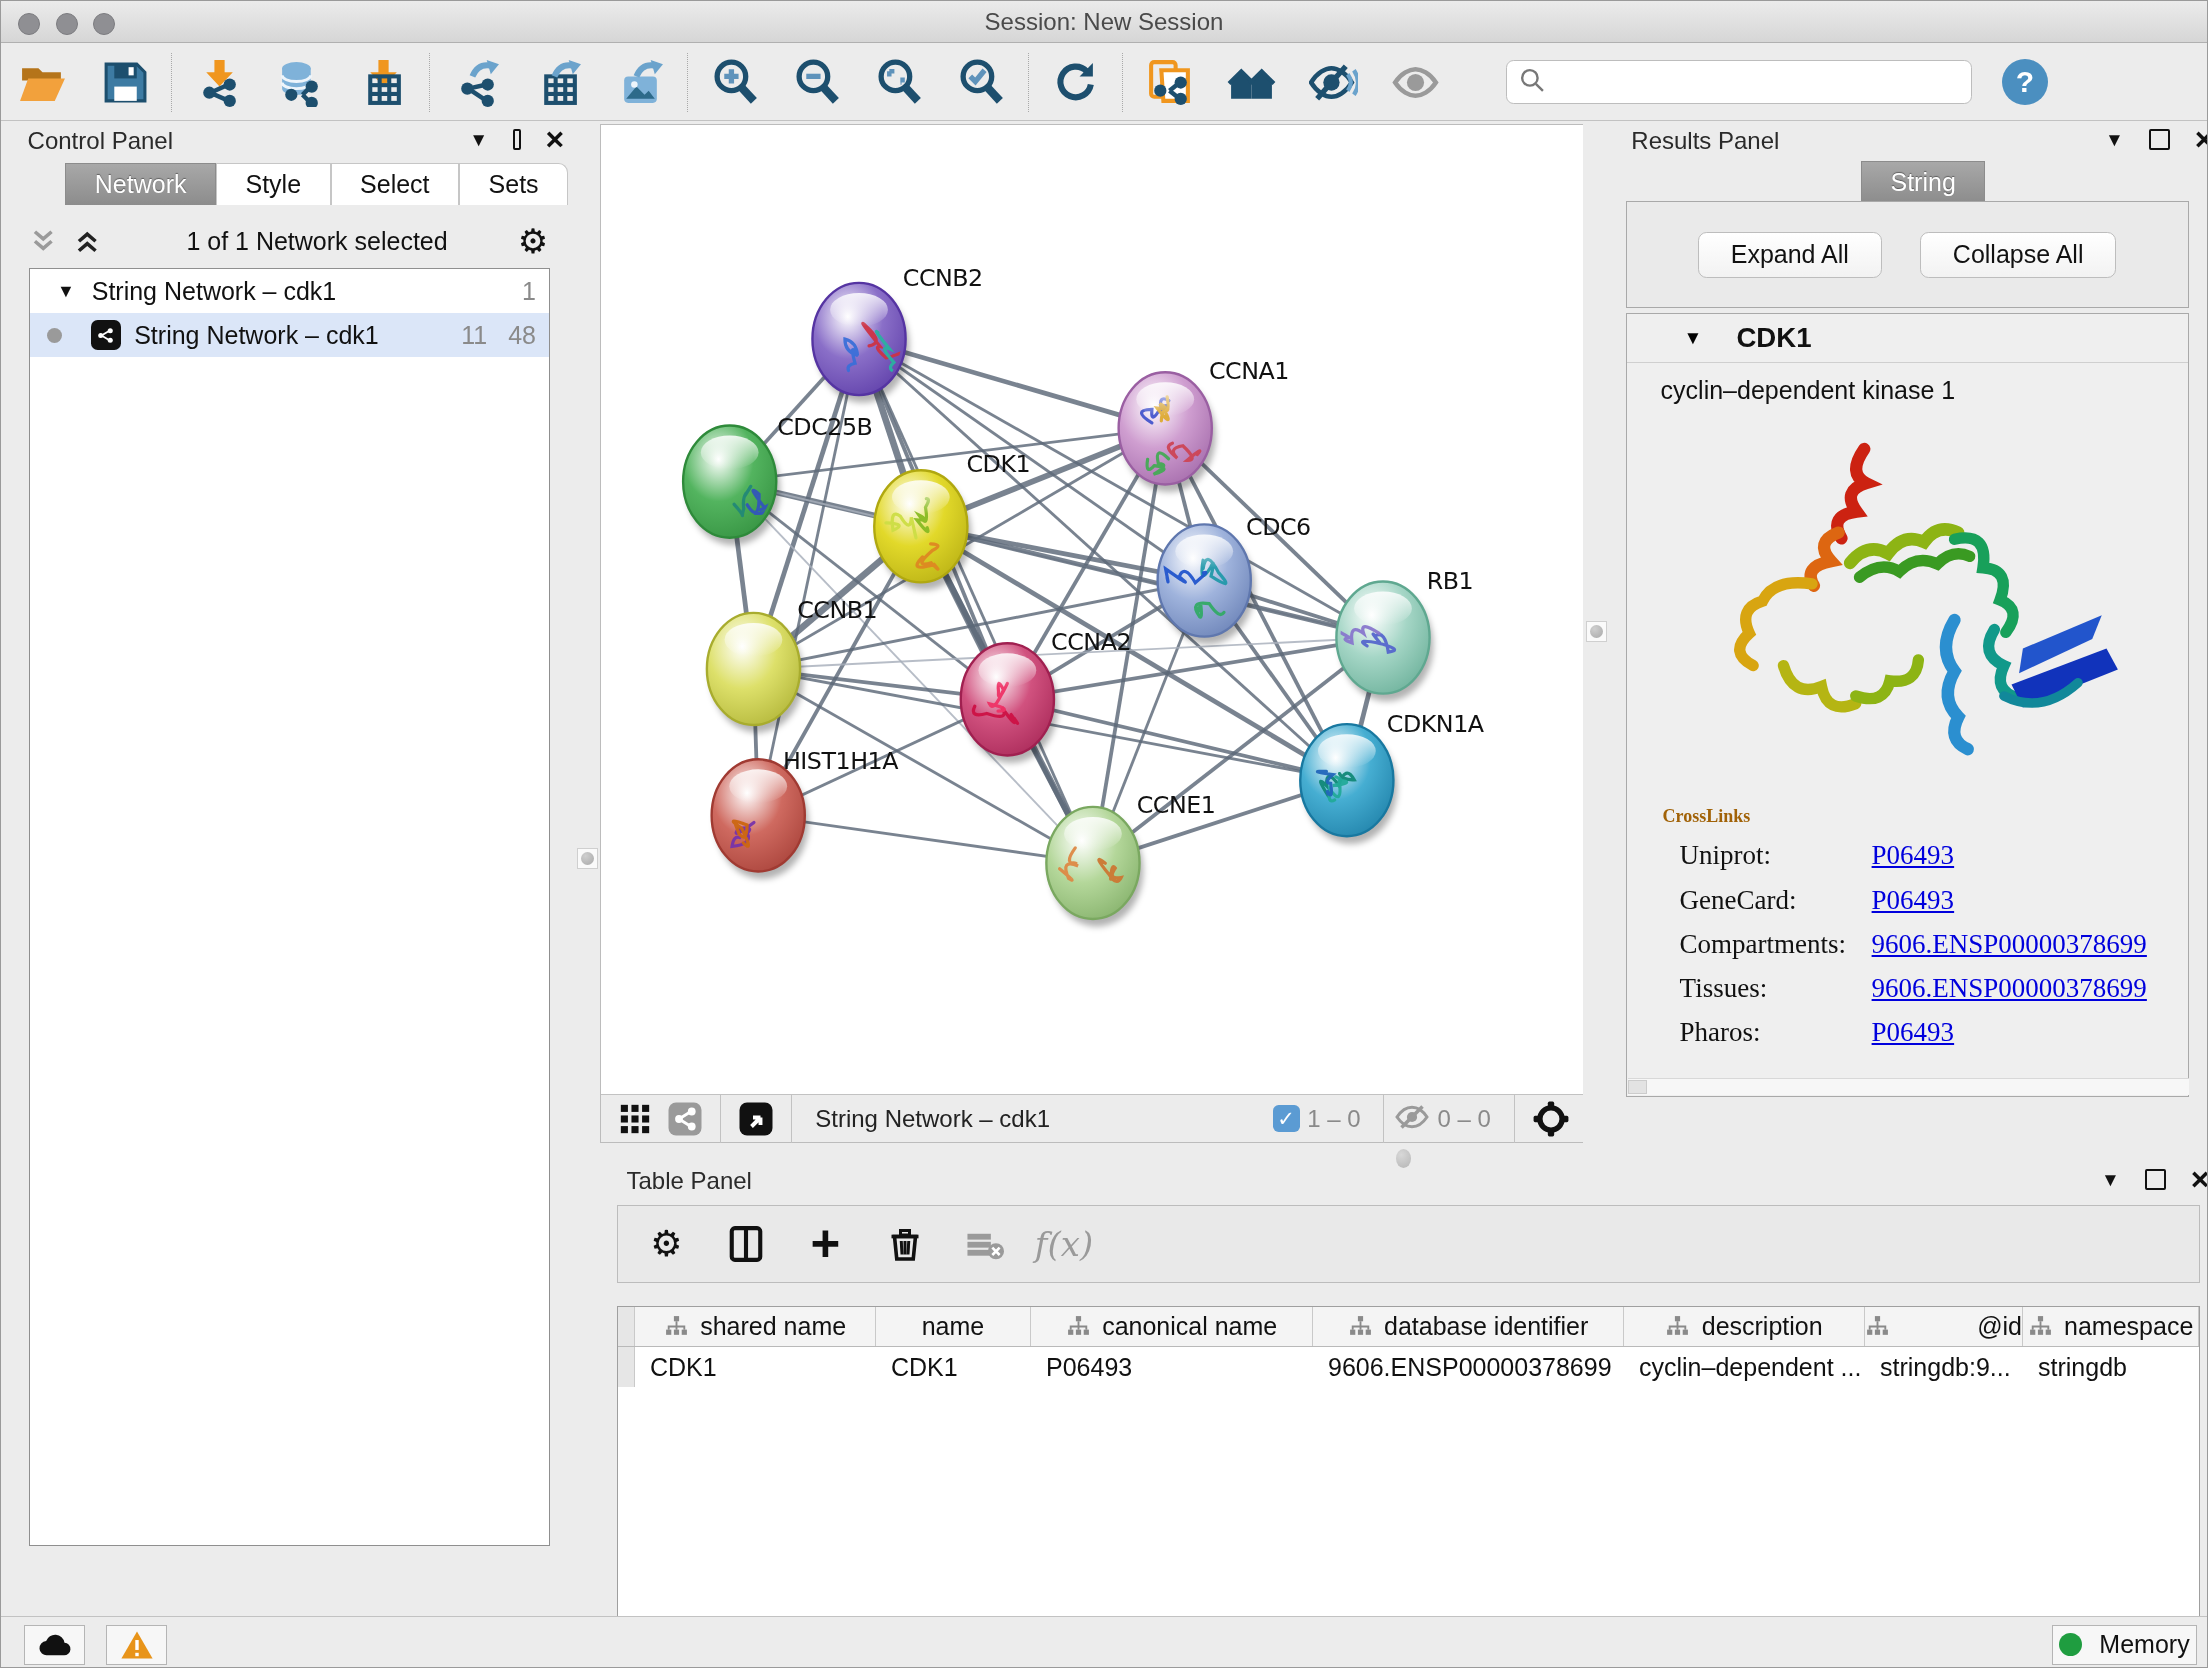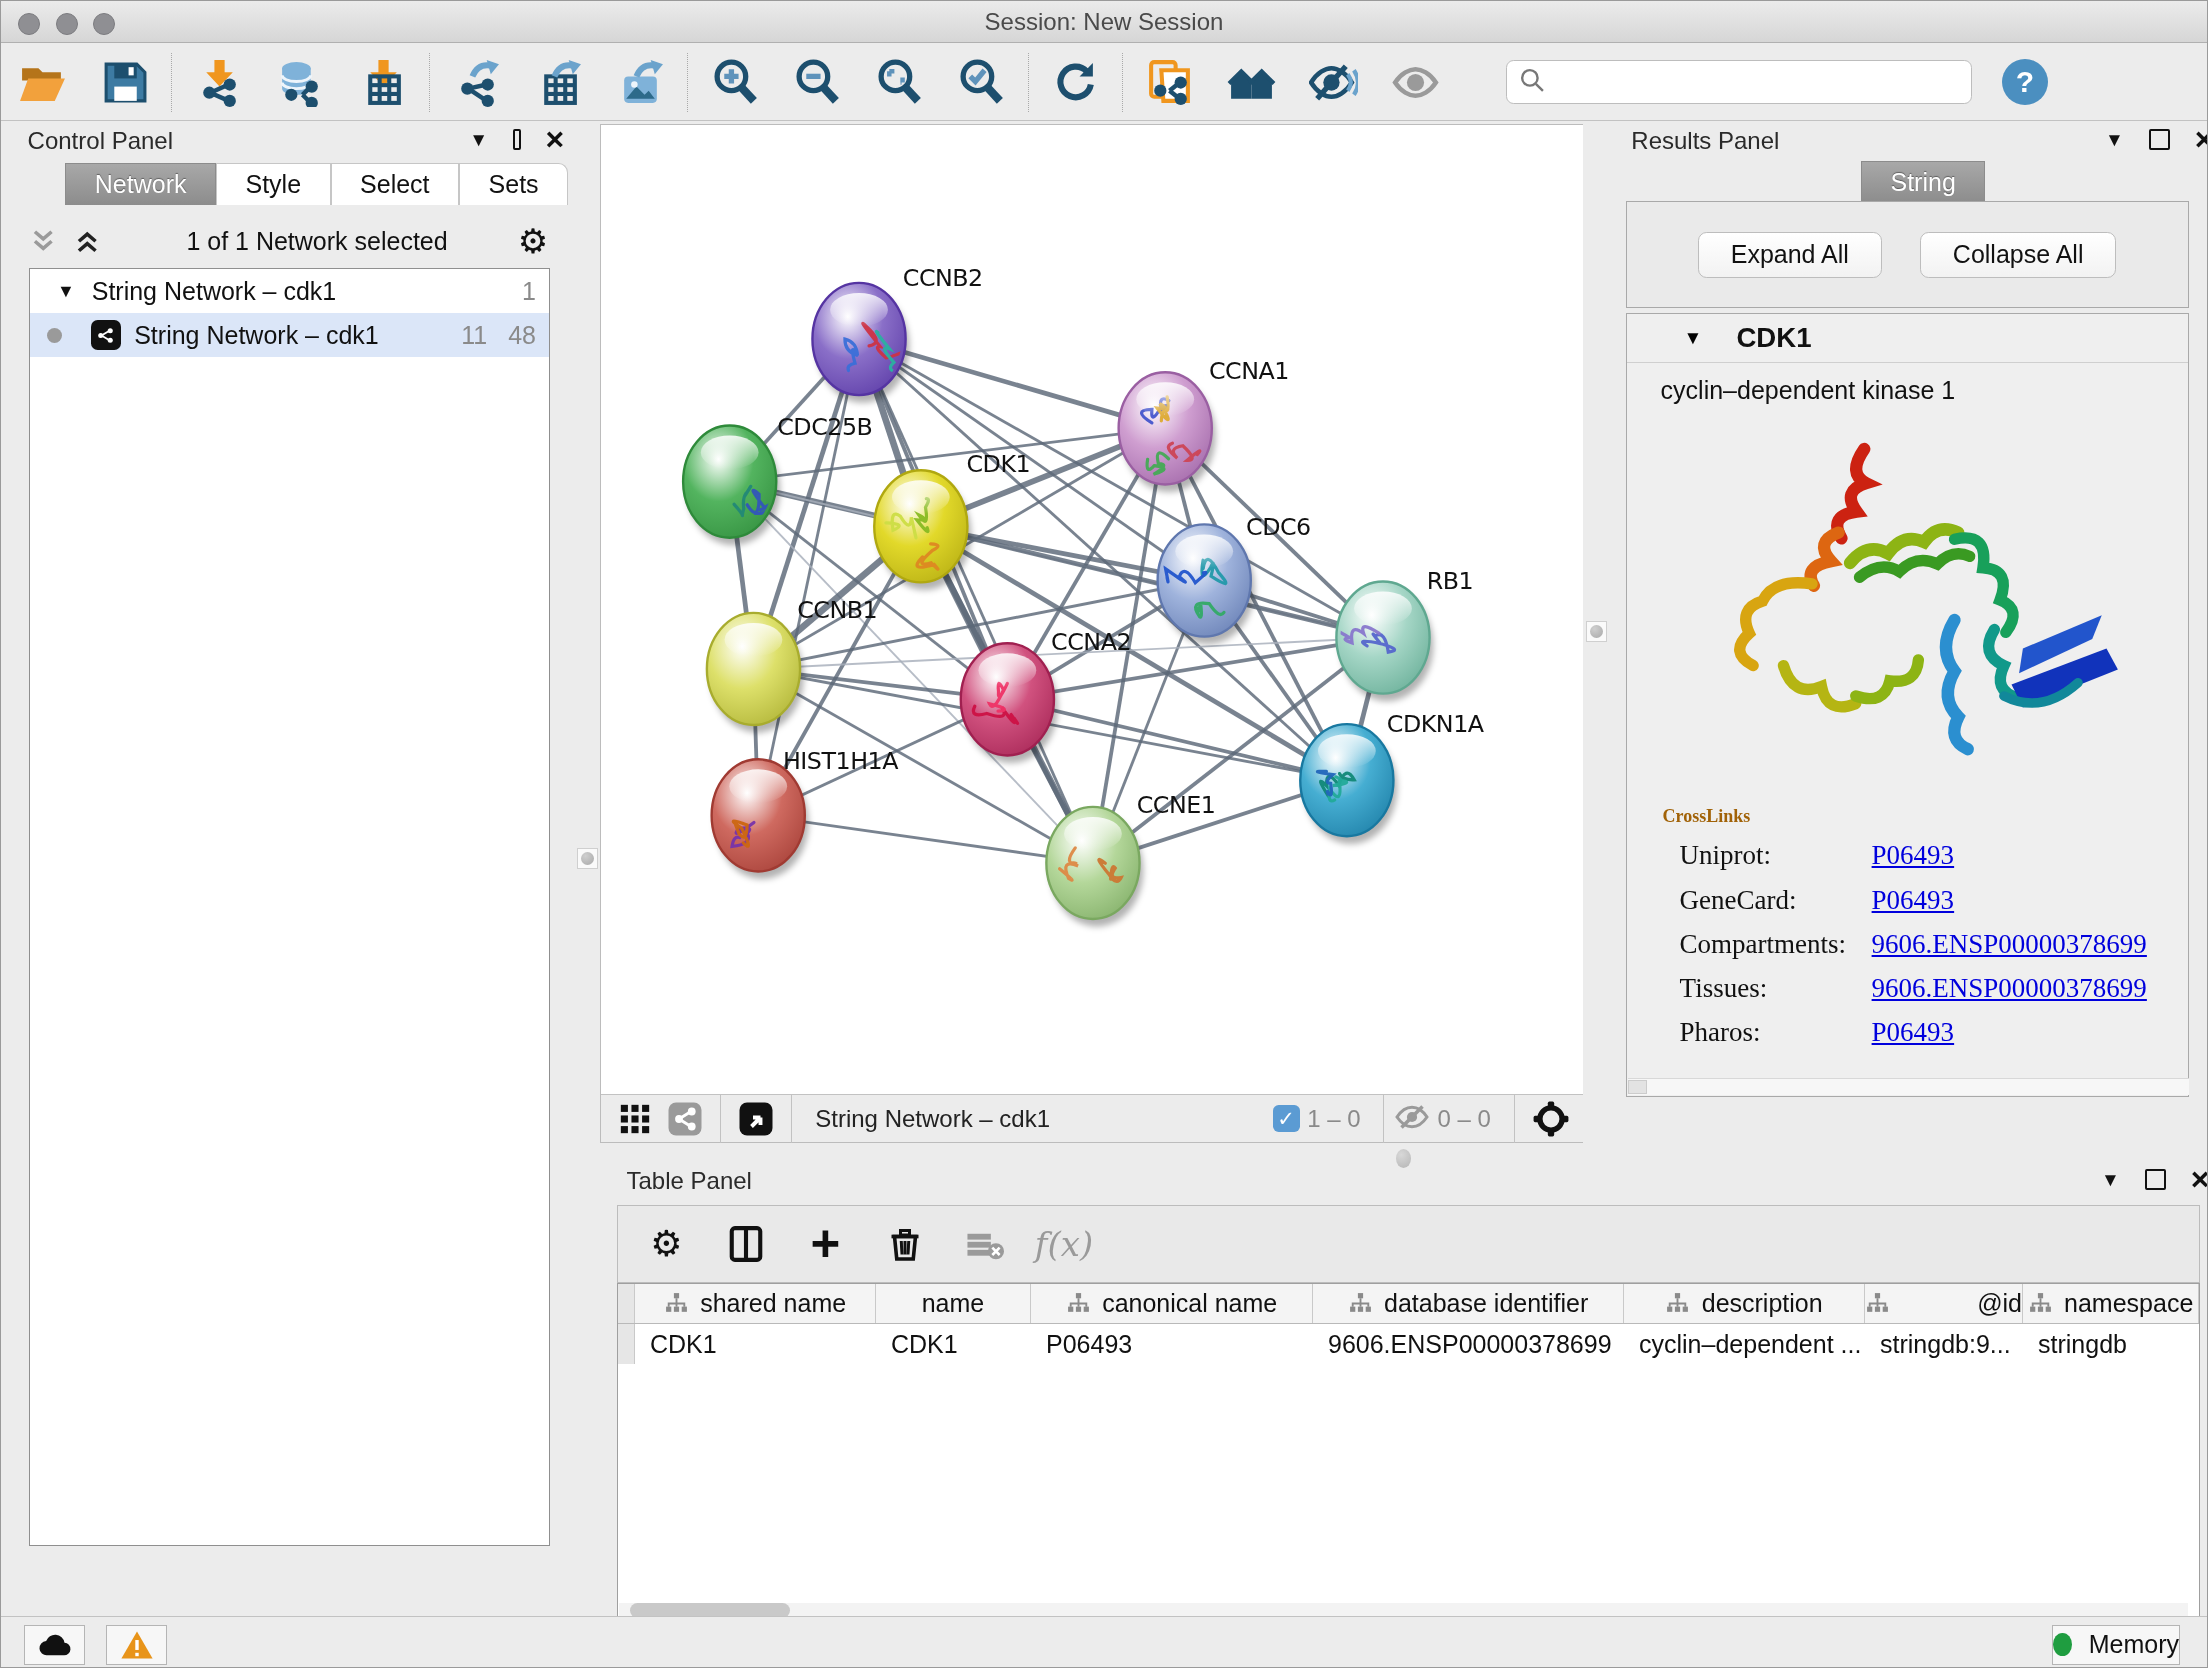--- a/index.html
+++ b/index.html
@@ -110,42 +110,42 @@
 
   
   .table-panel { position:absolute; left:616px; top:1166px; width:1585px; height:449px; }
   .tp-toolbar { position:absolute; left:0; top:38px; width:1583px; height:78px; background:#e9e9e9;
     border:1px solid #bcbcbc; display:flex; align-items:center; padding-left:23px; gap:28.5px; }
   .tp-icon { background:none; border:none; display:flex; align-items:center; justify-content:center;
     width:51px; height:57px; cursor:pointer; }
   .tp-gear { font-size:36px; color:#111; }
   .tp-plus { font-size:51px; font-weight:bold; color:#111; line-height:38px; }
   .tp-fx { font-family:"DejaVu Serif","Liberation Serif",serif; font-style:italic; font-size:34px; color:#9a9a9a; }
-  .tbl { position:absolute; left:0; top:116px; width:1583px; height:340px; background:#fff;
+  .tbl { position:absolute; left:0; top:139px; width:1583px; height:340px; background:#fff;
     border:1px solid #9f9f9f; overflow:hidden; }
   .tbl-head { display:flex; height:40px; background:#f4f4f4; border-bottom:1px solid #b9b9b9; }
   .tbl-rowstrip { width:17px; background:#e6e6e6; border-right:1px solid #c9c9c9; flex:0 0 auto; height:100%; }
   .th { display:flex; align-items:center; justify-content:center; gap:11.4px; font-size:25px; color:#111;
     border-right:1px solid #c9c9c9; overflow:hidden; white-space:nowrap; flex:0 0 auto; }
   .tbl-row { display:flex; height:40px; background:#fff; }
   .td { font-size:25px; color:#111; padding-left:15px; display:flex; align-items:center;
     overflow:hidden; white-space:nowrap; flex:0 0 auto; }
   .tbl-hscroll { position:absolute; left:1px; bottom:3.8px; width:1569px; height:15px; background:#f3f3f3; }
   .tbl-hscroll i { position:absolute; left:11.4px; top:0; width:160px; height:14.3px; border-radius:7.6px;
     background:#c9c9c9; display:block; }
   .tp-tabs { position:absolute; left:509px; top:386px; display:flex; }
 
   
   .statusbar { position:absolute; left:0; top:1615px; width:100%; height:53px; background:#ececec;
     border-top:1px solid #c2c2c2; }
   .sb-btn { position:absolute; top:7.6px; height:40px; background:#f7f7f7; border:1px solid #b5b5b5;
     display:flex; align-items:center; justify-content:center; cursor:pointer; }
   .sb-cloud { left:23px; width:61px; }
   .sb-warn { left:105px; width:61px; }
-  .sb-mem { left:2051px; width:128px; gap:17px; font-size:25px; color:#111; }
+  .sb-mem { left:2051px; width:145px; gap:17px; font-size:25px; color:#111; }
   .mem-dot { width:23px; height:23px; border-radius:50%; background:#1f9d40; }
 
   .chev svg { display:block; }
 </style>
 </head>
 <body>
 
 <div class="app">
 
   <div class="titlebar">

